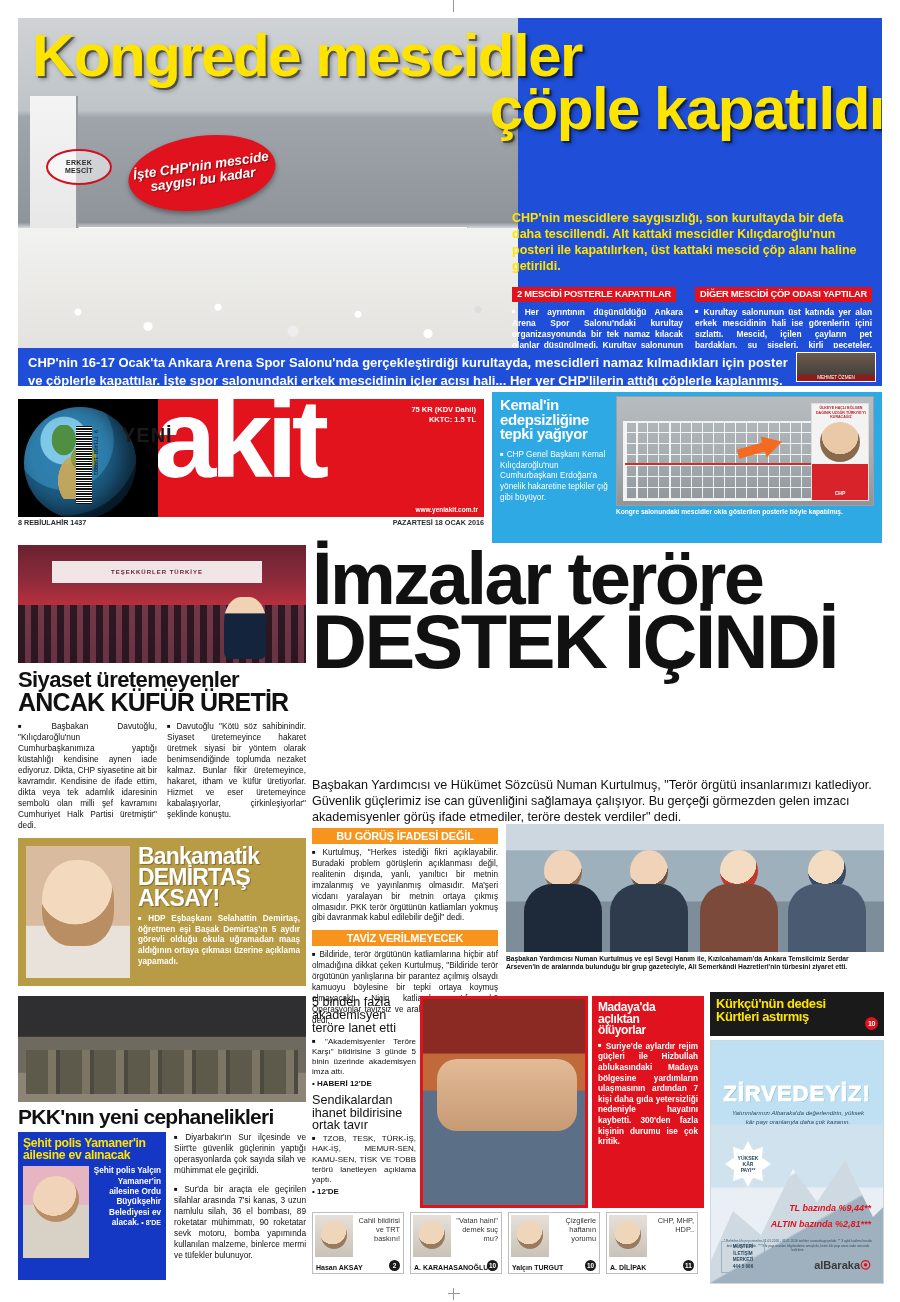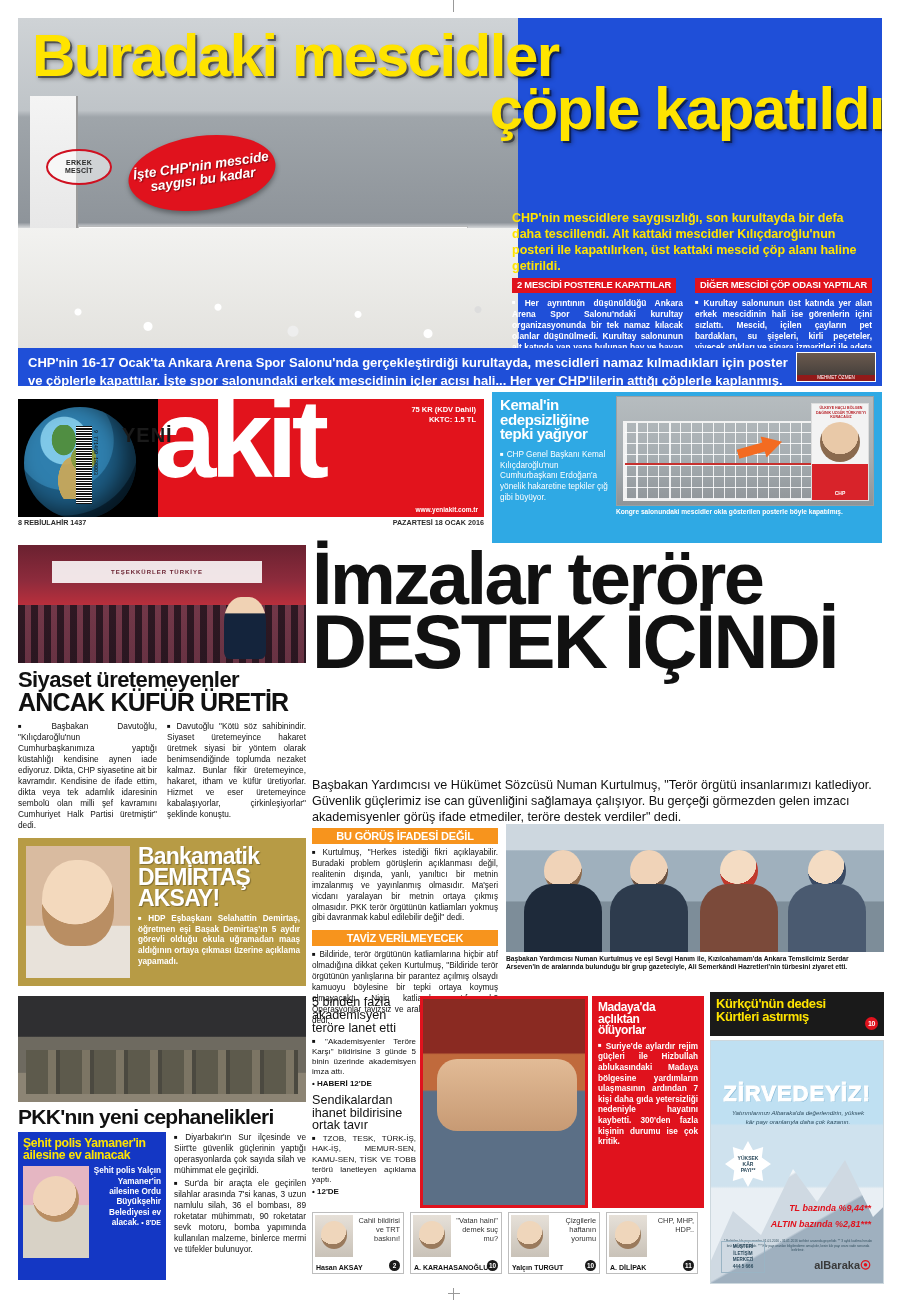--- a/index.html
+++ b/index.html
@@ -80,21 +80,21 @@
   }
   .hero-title .l2{ display:block; text-align:right; }
 
   .hero-right{
     position:absolute; left:482px; top:16px; width:382px; height:330px;
     padding:176px 10px 0 12px;
   }
   .hero-lead{
     color:#ffe400; font-weight:bold; font-size:12.5px; line-height:1.28;
   }
-  .sub-cols{ display:flex; gap:12px; }
+  .sub-cols{ display:flex; gap:12px; margin-top:9px; }
   .sub-col{ width:178px; }
   .sub-label{
     background:#e0121d; color:#fff; font-weight:bold; font-size:9.3px;
     padding:2.5px 5px; display:inline-block; letter-spacing:-.2px; white-space:nowrap;
   }
   .sub-body{
     color:#ffffff; font-size:8.4px; line-height:1.33; margin-top:5px; font-weight:bold;
     text-align:justify;
   }
   .hero-cap{
@@ -480,21 +480,21 @@
     <div class="erkek-circle">
       <span>ERKEK</span>
       <span>MESCİT</span>
     </div>
 
     <div class="red-stamp">
       <span>İşte CHP'nin mescide saygısı bu kadar</span>
     </div>
 
     <div class="hero-title">
-      <span class="l1">Buradaki mescidler</span>
+      <span class="l1">Kongrede mescidler</span>
       <span class="l2">çöple kapatıldı</span>
     </div>
 
     <div class="hero-right">
       <div class="hero-lead">CHP'nin mescidlere saygısızlığı, son kurultayda bir defa daha tescillendi. Alt kattaki mescidler Kılıçdaroğlu'nun posteri ile kapatılırken, üst kattaki mescid çöp alanı haline getirildi.</div>
       <div class="sub-cols">
         <div class="sub-col">
           <span class="sub-label">2 MESCİDİ POSTERLE KAPATTILAR</span>
           <p class="sub-body bullet">Her ayrıntının düşünüldüğü Ankara Arena Spor Salonu'ndaki kurultay organizasyonunda bir tek namaz kılacak olanlar düşünülmedi. Kurultay salonunun alt katında yan yana bulunan bay ve bayan mescidinin giriş kapıları CHP lideri Kemal Kılıçdaroğlu'nun posteriyle kapatıldı.</p>
         </div>
@@ -578,21 +578,21 @@
       <div class="sehit-row">
         <div class="sehit-img"></div>
         <div class="sehit-b">
           <span>Şehit polis Yalçın Yamaner'in ailesine Ordu Büyükşehir Belediyesi ev alacak.</span>
           <span class="ref">• 8'DE</span>
         </div>
       </div>
     </div>
     <div class="pkk-body">
       <p class="bullet">Diyarbakır'ın Sur ilçesinde ve Siirt'te güvenlik güçlerinin yaptığı operasyonlarda çok sayıda silah ve mühimmat ele geçirildi.</p>
-      <p class="bullet" style="margin-top:2px;">Sur'da bir araçta ele geçirilen silahlar arasında 7'si kanas, 3 uzun namlulu silah, 36 el bombası, 89 roketatar mühimmatı, 90 roketatar sevk motoru, bomba yapımında kullanılan malzeme, binlerce mermi ve tüfekler bulunuyor.</p>
+      <p class="bullet" style="margin-top:8px;">Sur'da bir araçta ele geçirilen silahlar arasında 7'si kanas, 3 uzun namlulu silah, 36 el bombası, 89 roketatar mühimmatı, 90 roketatar sevk motoru, bomba yapımında kullanılan malzeme, binlerce mermi ve tüfekler bulunuyor.</p>
     </div>
   </div>
 
   <div class="main-h">
     <span class="r1">İmzalar teröre</span>
     <span class="r2">DESTEK İÇİNDİ</span>
   </div>
   <div class="main-lead">Başbakan Yardımcısı ve Hükümet Sözcüsü Numan Kurtulmuş, "Terör örgütü insanlarımızı katlediyor. Güvenlik güçlerimiz ise can güvenliğini sağlamaya çalışıyor. Bu gerçeği görmezden gelen imzacı akademisyenler görüş ifade etmediler, teröre destek verdiler" dedi.</div>
 
   <div class="mid-left">

